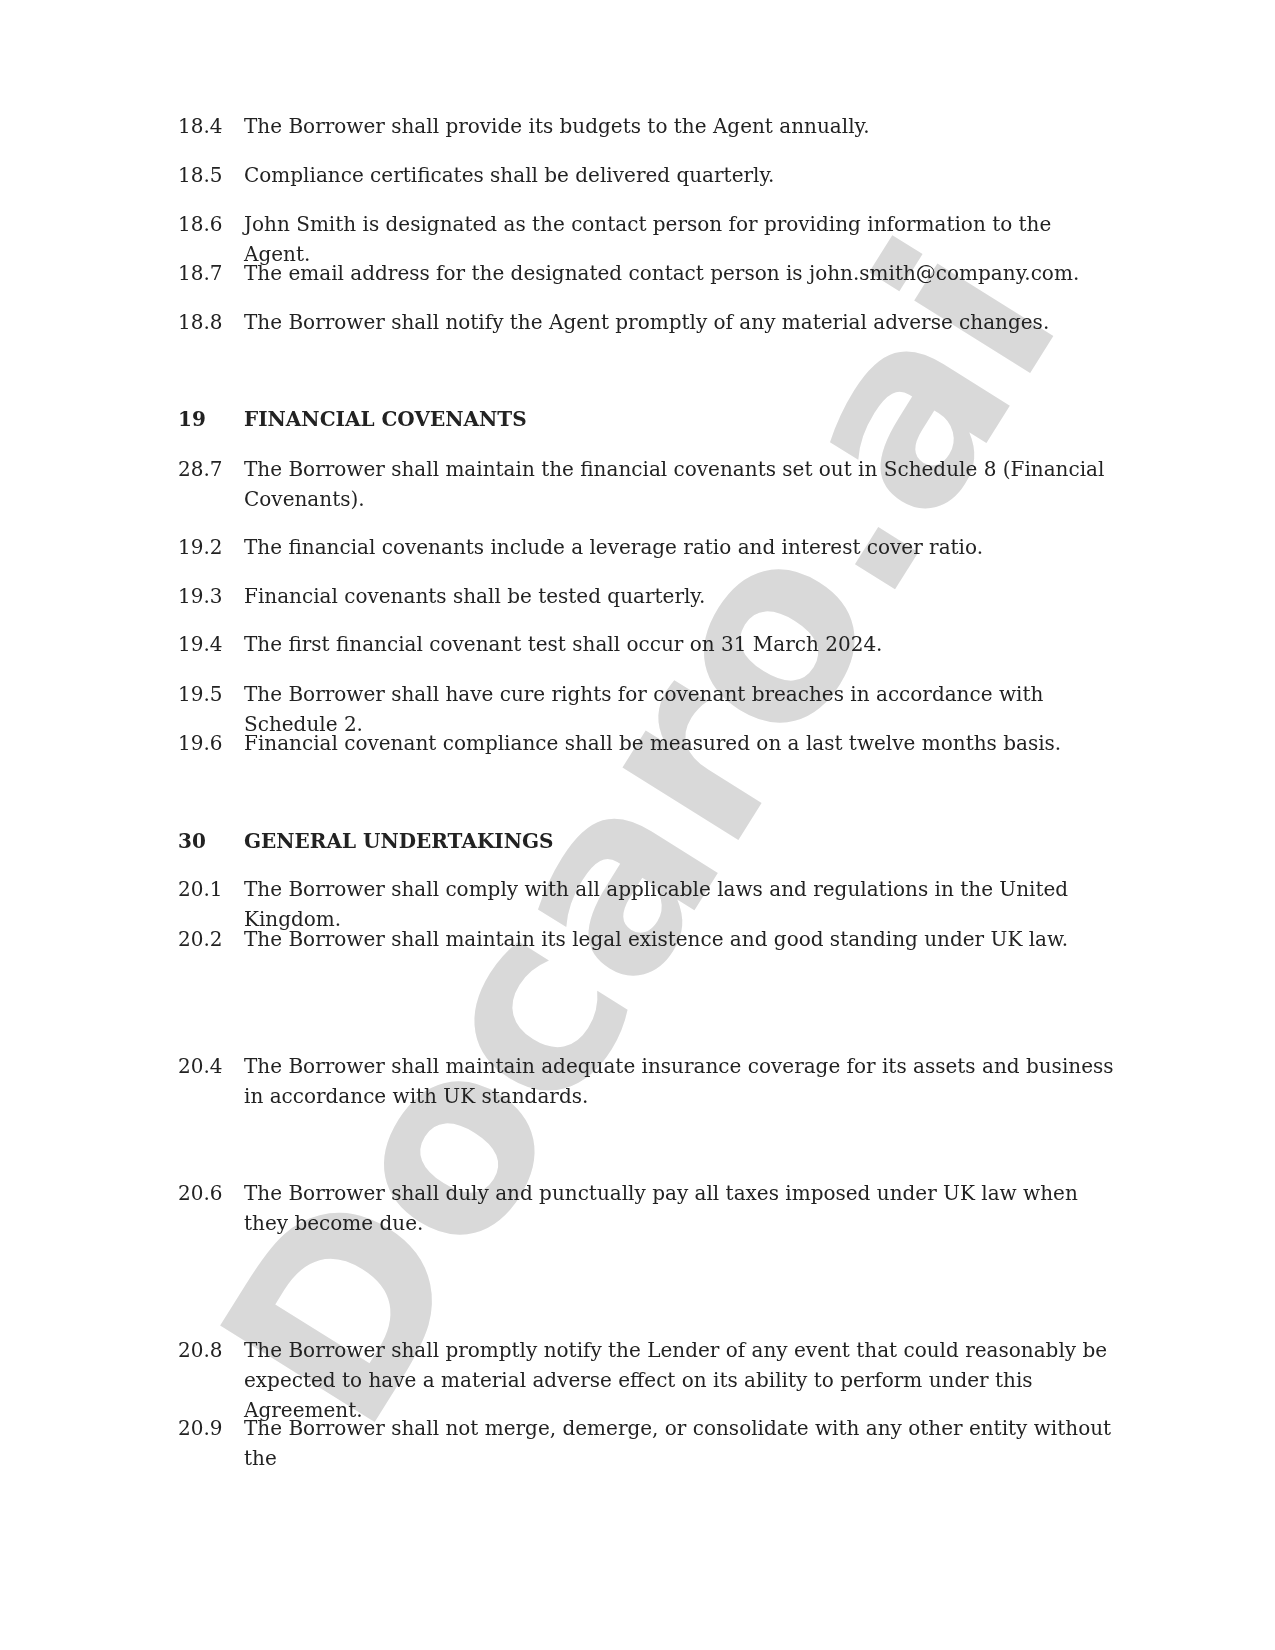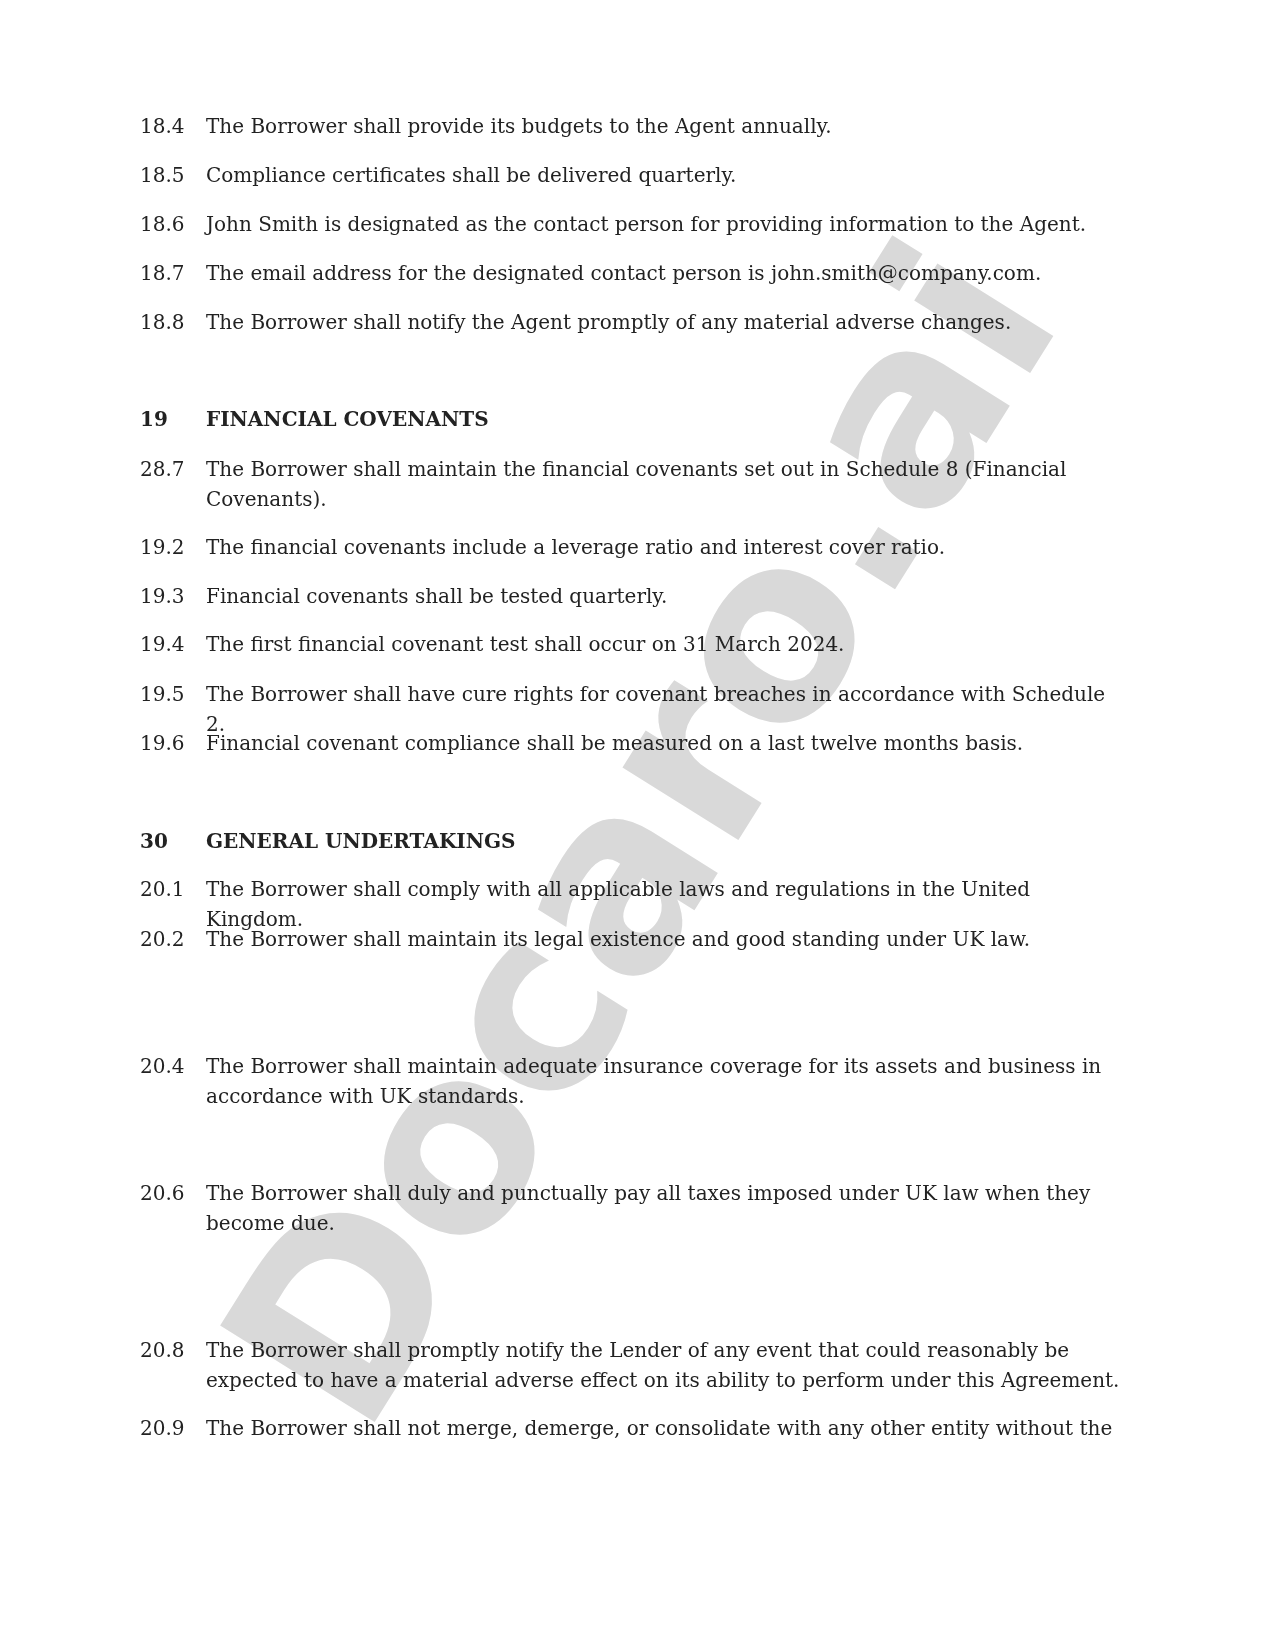--- a/index.html
+++ b/index.html
@@ -12,21 +12,21 @@
       transform: translate(-50%, -50%) rotate(-58deg);
       font-family: "DejaVu Sans", "Liberation Sans", sans-serif; font-weight: bold;
       font-size: 250px; color: #d9d9d9; white-space: nowrap; letter-spacing: -2px;
       z-index: 0; pointer-events: none; line-height: 1;
     }
     .page { position: absolute; left: 0; top: 0; width: 1275px; height: 1650px; z-index: 1; }
     .clause {
       position: absolute; left: 140px; width: 980px; display: flex;
       font-size: 20px; line-height: 30px;
     }
-    .num { width: 66px; flex: none; }
+    .num { width: 66px; flex: none; margin-left: 38px; }
     .txt { flex: 1; }
     .heading { font-weight: bold; }
     .heading .num { text-align: left; padding-right: 20px; width: 46px; }
   </style>
 </head>
 <body>
 
 <div class="watermark">Docaro.ai</div>
 
 <div class="page">

